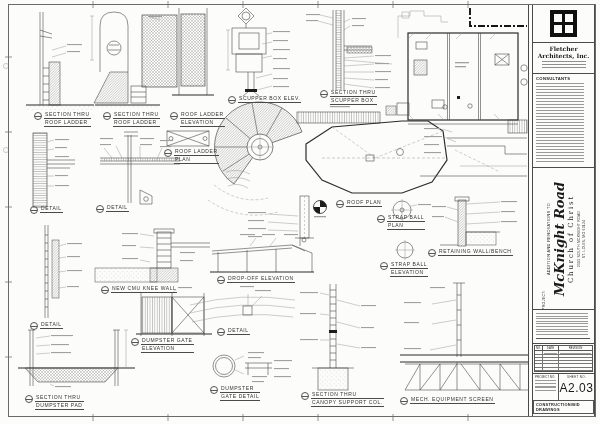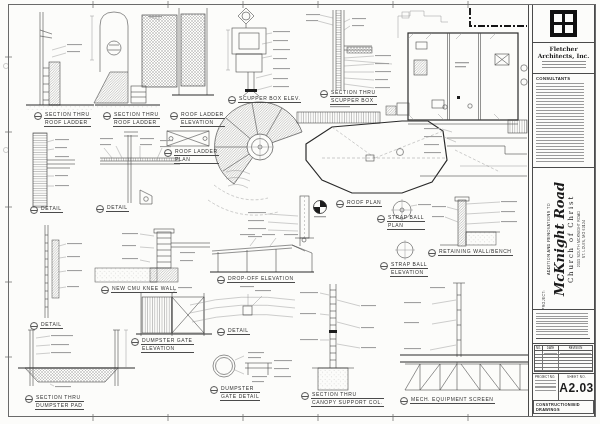--- a/index.html
+++ b/index.html
@@ -59,21 +59,21 @@
   .revhead span:last-child{border-right:none;}
   .revrow{display:grid;grid-template-columns:8px 16px 1fr;border-bottom:.5px solid #777;}
   .revrow span{border-right:.5px solid #777;}
   .revrow span:last-child{border-right:none;}
   .revrow.filled span i{display:block;height:1.2px;background:#9a9a9a;margin:1.5px 1px 0;}
   .s-info{height:27px;display:grid;grid-template-columns:26px 1fr;}
   .infoL{border-right:.7px solid #555;padding:1px 2px;font-size:3px;color:#333;}
   .infoL .bar{height:1.2px;background:#9a9a9a;margin:1px 0 2px;}
   .infoR{text-align:center;padding-top:1px;}
   .shno{font-size:3px;letter-spacing:.3px;color:#333;}
-  .shnum{font-size:12px;font-weight:bold;letter-spacing:.5px;color:#1a1a1a;margin-top:2px;}
+  .shnum{font-size:12px;font-weight:normal;letter-spacing:.5px;color:#1a1a1a;margin-top:2px;}
   .s-banner{height:12px;border-bottom:none;display:flex;align-items:center;justify-content:center;}
   .banner{border:.7px solid #555;padding:1px 2px;font-size:3.9px;font-weight:bold;letter-spacing:.3px;color:#222;}
 </style>
 </head>
 <body>
 
 <div id="page">
 
 <svg width="600" height="424" viewBox="0 0 600 424">
   <defs>

